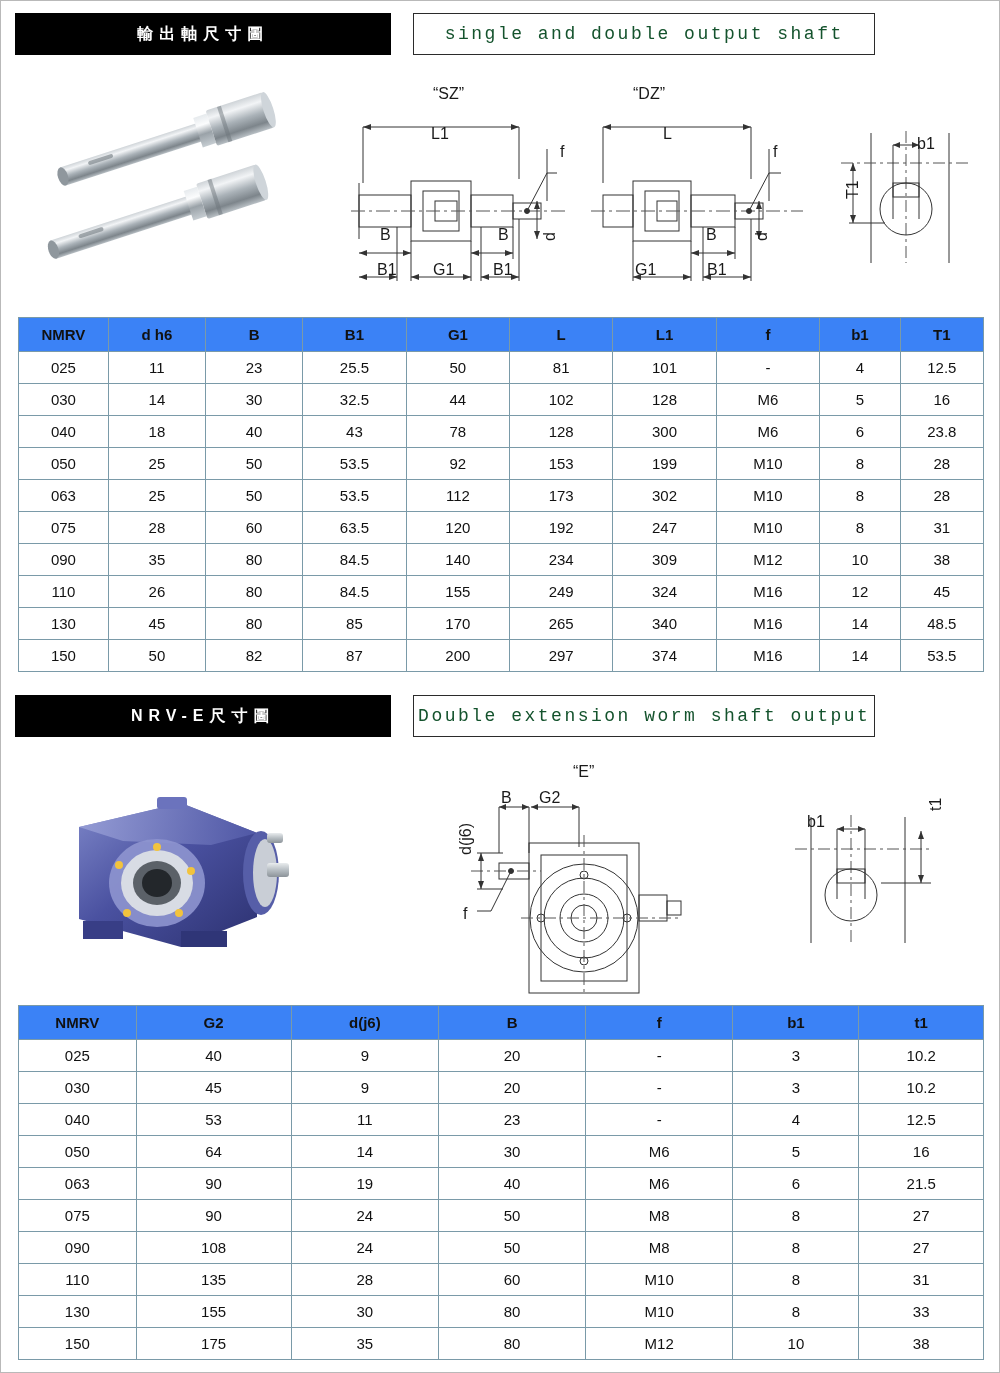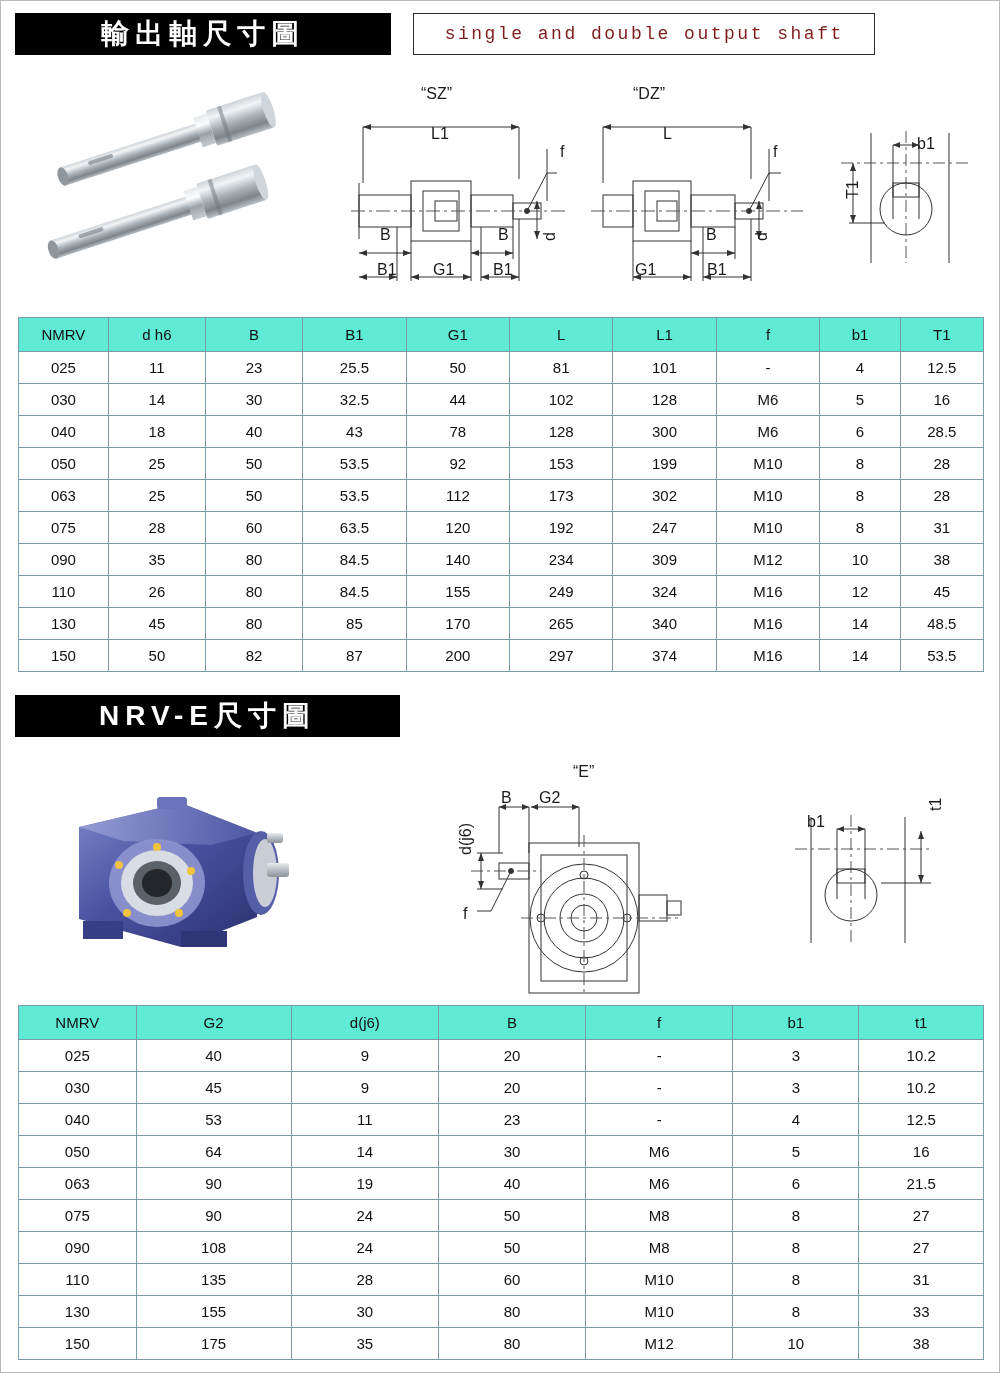--- a/index.html
+++ b/index.html
@@ -26,31 +26,31 @@
   
   .header-row {
     display: flex;
     align-items: stretch;
     margin: 0 0 0 0;
     padding: 0;
   }
   .hdr-black {
     background: #000000;
     color: #ffffff;
-    font-size: 28px;
+    font-size: 16px;
     letter-spacing: 6px;
     font-weight: 600;
     display: flex;
     align-items: center;
     justify-content: center;
   }
   .hdr-box {
     border: 1px solid #2b2b2b;
     background: #ffffff;
-    color: #7f1d1d;
+    color: #14532d;
     font-size: 18px;
     letter-spacing: 2.5px;
     display: flex;
     align-items: center;
     justify-content: center;
     font-family: "Liberation Mono", monospace;
   }
 
   
   table.dim {
@@ -62,22 +62,22 @@
   table.dim th, table.dim td {
     border: 1px solid #7a9aa8;
     text-align: center;
     font-size: 15px;
     height: 31px;
     padding: 0 2px;
     color: #111;
     font-family: "Liberation Sans", sans-serif;
   }
   table.dim thead th {
-    background: #5eead4;
-    font-weight: normal;
+    background: #3b82f6;
+    font-weight: bold;
     height: 33px;
   }
 
   
   .draw-area {
     position: relative;
     width: 1000px;
   }
   .lbl {
     position: absolute;
@@ -259,21 +259,21 @@
         <circle cx="75" cy="86" r="26"></circle>
         <rect x="62" y="60" width="26" height="14"></rect>
 
         <line x1="22" y1="40" x2="22" y2="100"></line>
         <path d="M22 40 l-3 8 h6 z" fill="#333" stroke="none"></path>
         <path d="M22 100 l-3 -8 h6 z" fill="#333" stroke="none"></path>
         <line x1="18" y1="100" x2="54" y2="100"></line>
       </g>
     </svg>
 
-    <div class="lbl big" style="left:420px; top:22px;">“SZ”</div>
+    <div class="lbl big" style="left:432px; top:22px;">“SZ”</div>
     <div class="lbl big" style="left:632px; top:22px;">“DZ”</div>
     <div class="lbl big" style="left:430px; top:62px;">L1</div>
     <div class="lbl big" style="left:662px; top:62px;">L</div>
     <div class="lbl big" style="left:559px; top:80px;">f</div>
     <div class="lbl big" style="left:772px; top:80px;">f</div>
     <div class="lbl big" style="left:379px; top:163px;">B</div>
     <div class="lbl big" style="left:497px; top:163px;">B</div>
     <div class="lbl big" style="left:705px; top:163px;">B</div>
     <div class="lbl big" style="left:376px; top:198px;">B1</div>
     <div class="lbl big" style="left:432px; top:198px;">G1</div>
@@ -330,21 +330,21 @@
         <tr>
             <td>040</td>
             <td>18</td>
             <td>40</td>
             <td>43</td>
             <td>78</td>
             <td>128</td>
             <td>300</td>
             <td>M6</td>
             <td>6</td>
-            <td>28.5</td>
+            <td>23.8</td>
           </tr>
         <tr>
             <td>050</td>
             <td>25</td>
             <td>50</td>
             <td>53.5</td>
             <td>92</td>
             <td>153</td>
             <td>199</td>
             <td>M10</td>
@@ -422,20 +422,21 @@
             <td>M16</td>
             <td>14</td>
             <td>53.5</td>
           </tr>
       </tbody>
     </table>
   </div>
 
   <div class="header-row" style="position:absolute; left:14px; top:694px; width:860px; height:42px;">
     <div class="hdr-black" style="width:385px;">NRV-E尺寸圖</div>
+    <div class="hdr-box" style="width:470px; margin-left:22px;">Double extension worm shaft output</div>
   </div>
 
   <div class="draw-area" style="position:absolute; left:0; top:744px; height:250px;">
 
     <svg class="photo" style="left:60px; top:40px;" width="230" height="185" viewBox="0 0 230 185">
       <defs>
         <linearGradient id="bluebody" x1="0" y1="0" x2="1" y2="1">
           <stop offset="0%" stop-color="#7d86c8"></stop>
           <stop offset="45%" stop-color="#4a51a0"></stop>
           <stop offset="100%" stop-color="#2c3170"></stop>

